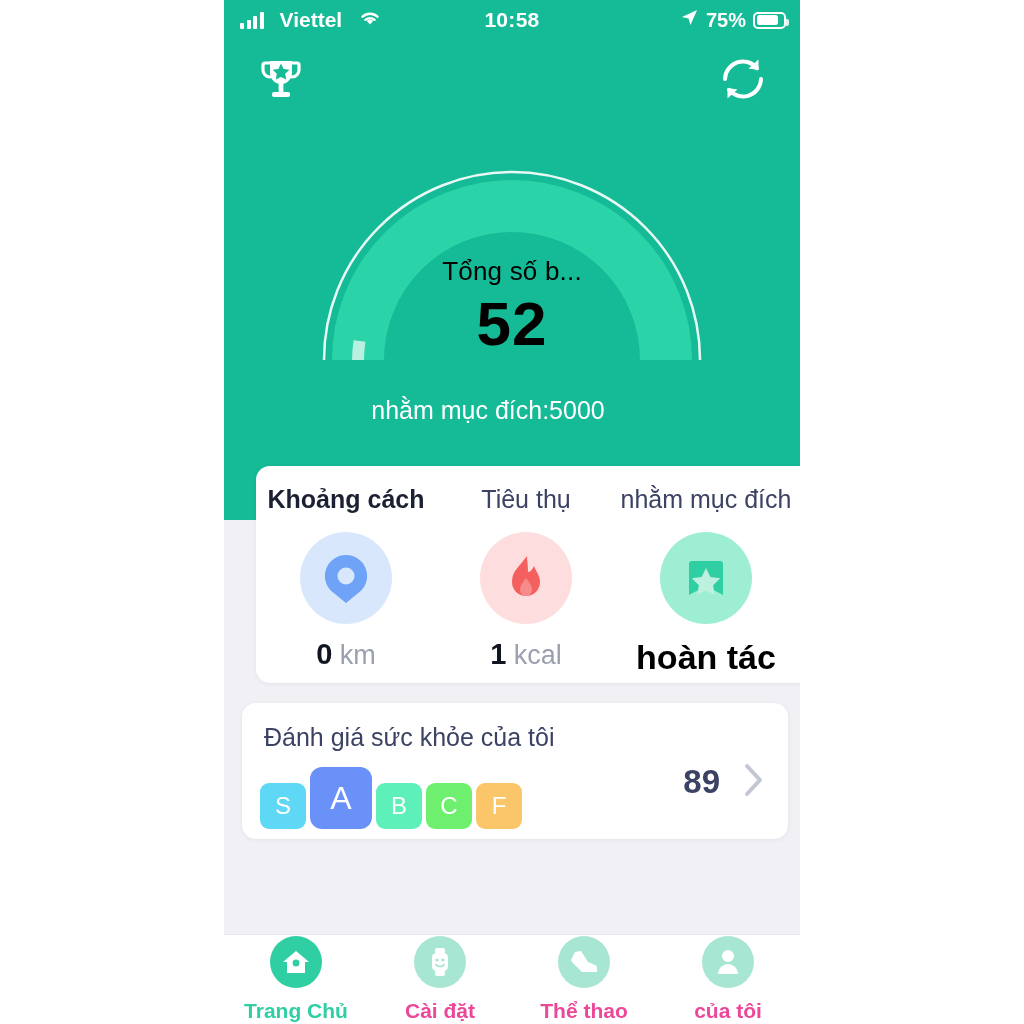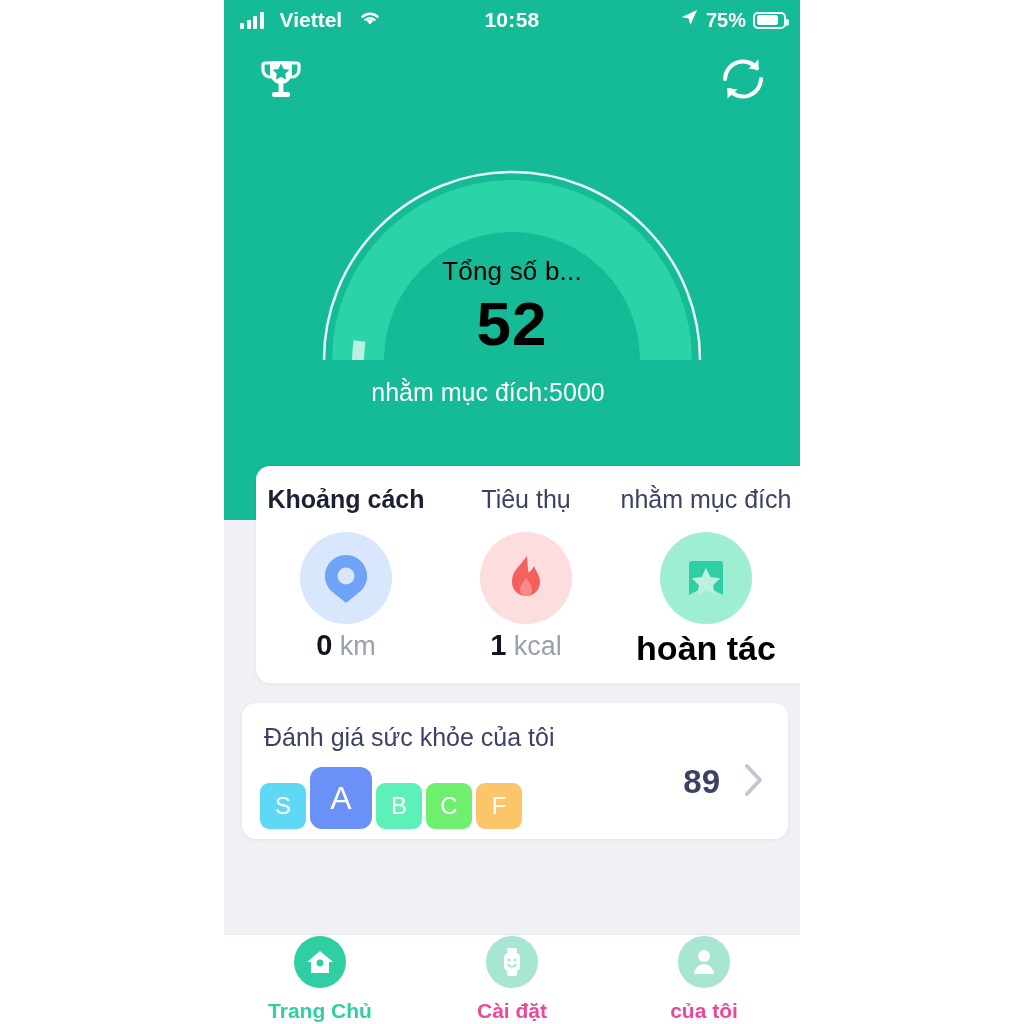--- a/index.html
+++ b/index.html
@@ -173,21 +173,21 @@
   .gauge-value {
     font-size: 62px;
     font-weight: bold;
     line-height: 1.05;
     margin-top: 4px;
     letter-spacing: 1px;
   }
   .gauge-goal {
     position: absolute;
     left: 0;
-    top: 378px;
+    top: 396px;
     width: 528px;
     text-align: center;
     color: #ffffff;
     font-size: 25px;
     font-weight: 500;
   }
 
   
   .card {
     position: absolute;
@@ -241,21 +241,21 @@
     border-radius: 50%;
     display: flex;
     align-items: center;
     justify-content: center;
   }
   .stat-icon.distance { background: #d9e7fd; }
   .stat-icon.calorie  { background: #fddddd; }
   .stat-icon.goal     { background: #9eeed3; }
 
   .stat-text {
-    margin-top: 5px;
+    margin-top: 14px;
     font-size: 27px;
     color: #9aa0ae;
     white-space: nowrap;
   }
   .stat-text b {
     color: #111522;
     font-size: 29px;
     font-weight: bold;
   }
   .stat-text.goal-text {
@@ -552,20 +552,28 @@
             <rect x="11" y="24" width="10" height="6" rx="2" fill="#fff"></rect>
             <rect x="8" y="7" width="16" height="18" rx="4.5" fill="#fff"></rect>
             <circle cx="13" cy="14" r="1.6" fill="#a8e6d4"></circle>
             <circle cx="19" cy="14" r="1.6" fill="#a8e6d4"></circle>
             <path d="M12 18.5 a4.5 4 0 0 0 8 0" stroke="#a8e6d4" stroke-width="1.8" fill="none" stroke-linecap="round"></path>
           </svg>
         </span>
         <span class="nav-label">Cài đặt</span>
       </div>
 
+      <div class="navitem">
+        <span class="nav-circle">
+          <svg width="32" height="32" viewBox="0 0 32 32">
+            <path d="M7 6 L13 5 L20 16 L27 19 a3 3 0 0 1 2 3 v4 h-15 L4 16 a3 3 0 0 1 0 -4 z" fill="#fff"></path>
+          </svg>
+        </span>
+        <span class="nav-label">Thể thao</span>
+      </div>
 
       <div class="navitem">
         <span class="nav-circle">
           <svg width="32" height="32" viewBox="0 0 32 32">
             <circle cx="16" cy="10" r="6" fill="#fff"></circle>
             <path d="M6 28 a10 10 0 0 1 20 0 z" fill="#fff"></path>
           </svg>
         </span>
         <span class="nav-label">của tôi</span>
       </div>

